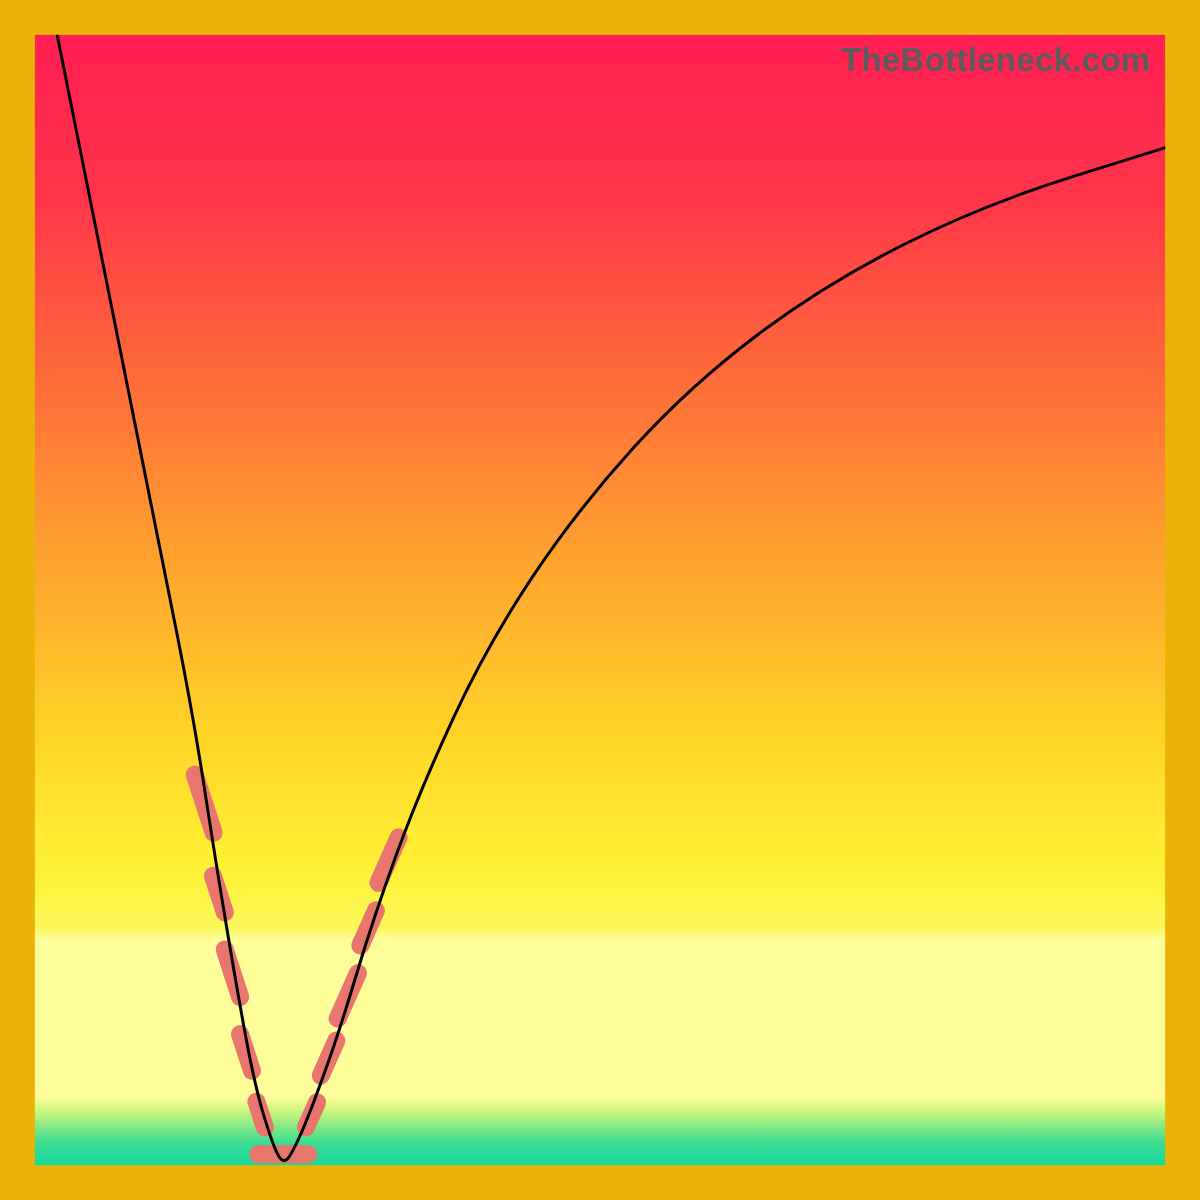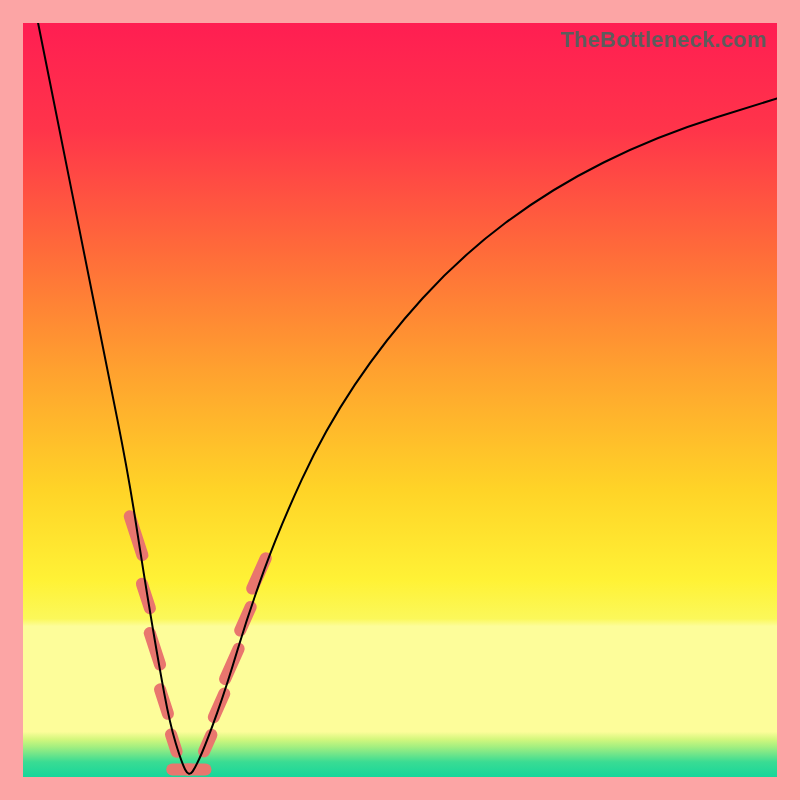--- a/index.html
+++ b/index.html
@@ -7,21 +7,21 @@
     padding: 0;
     width: 800px;
     height: 800px;
     overflow: hidden;
     background: #000;
     font-family: Arial, Helvetica, sans-serif;
   }
   .frame {
     position: absolute;
     inset: 0;
-    background: #fca5a5;
+    background: #eab308;
   }
   .plot {
     position: absolute;
     left: 23px;
     top: 23px;
     width: 754px;
     height: 754px;
     overflow: hidden;
   }
   .gradient {

